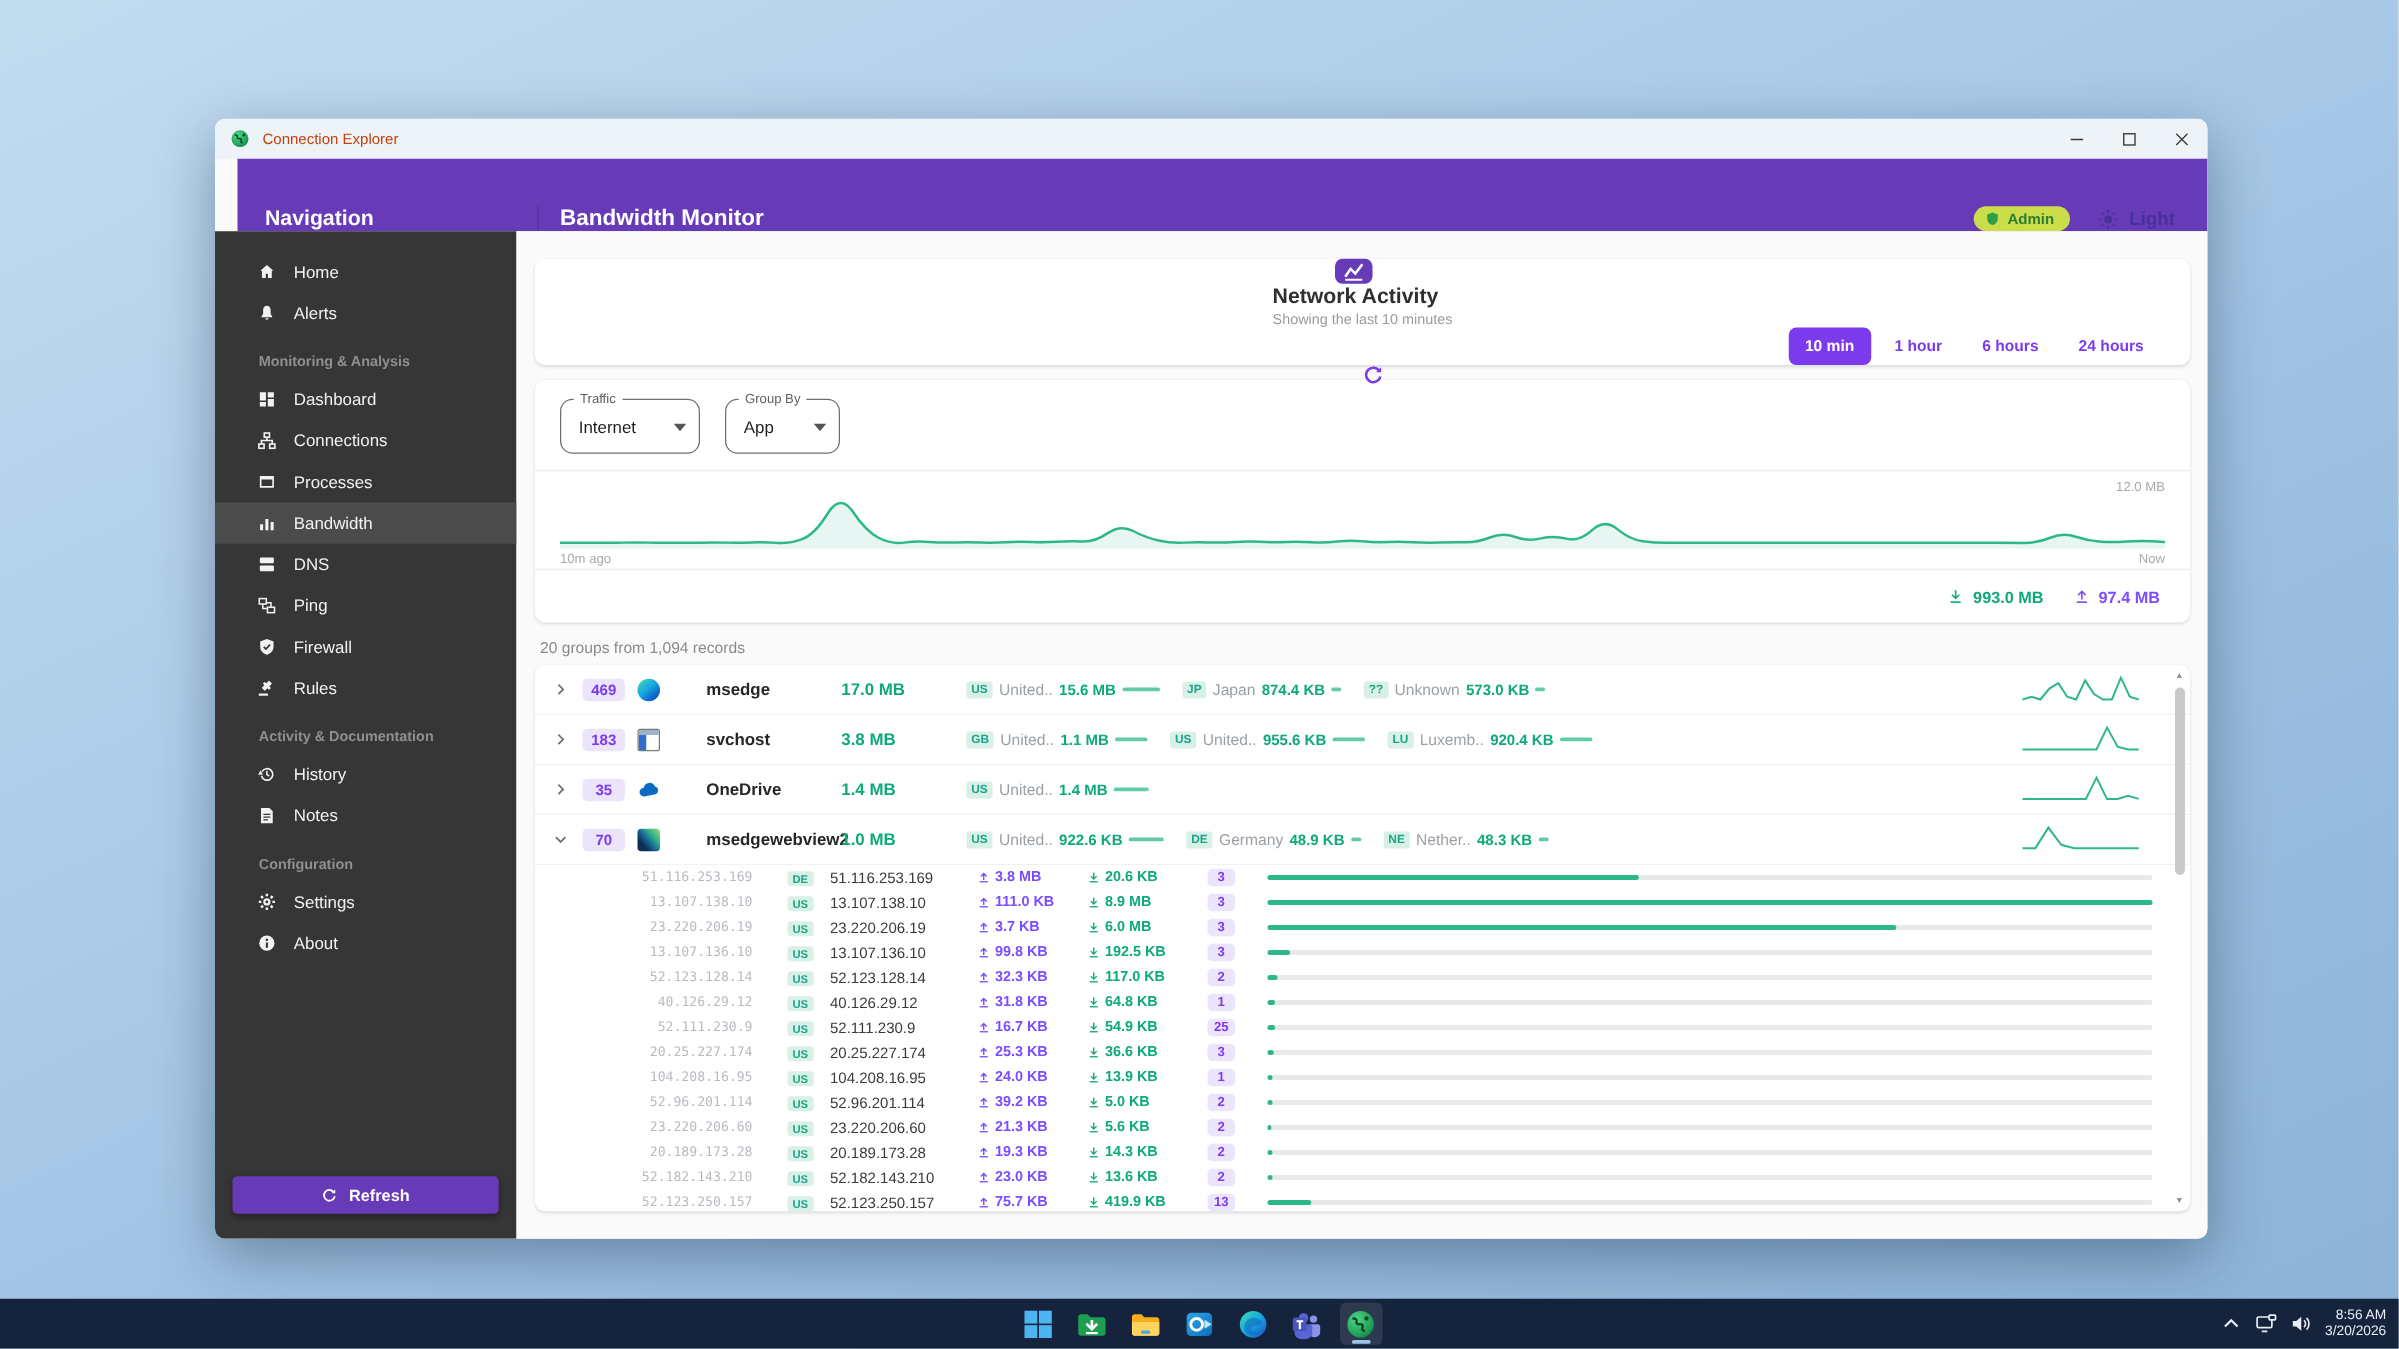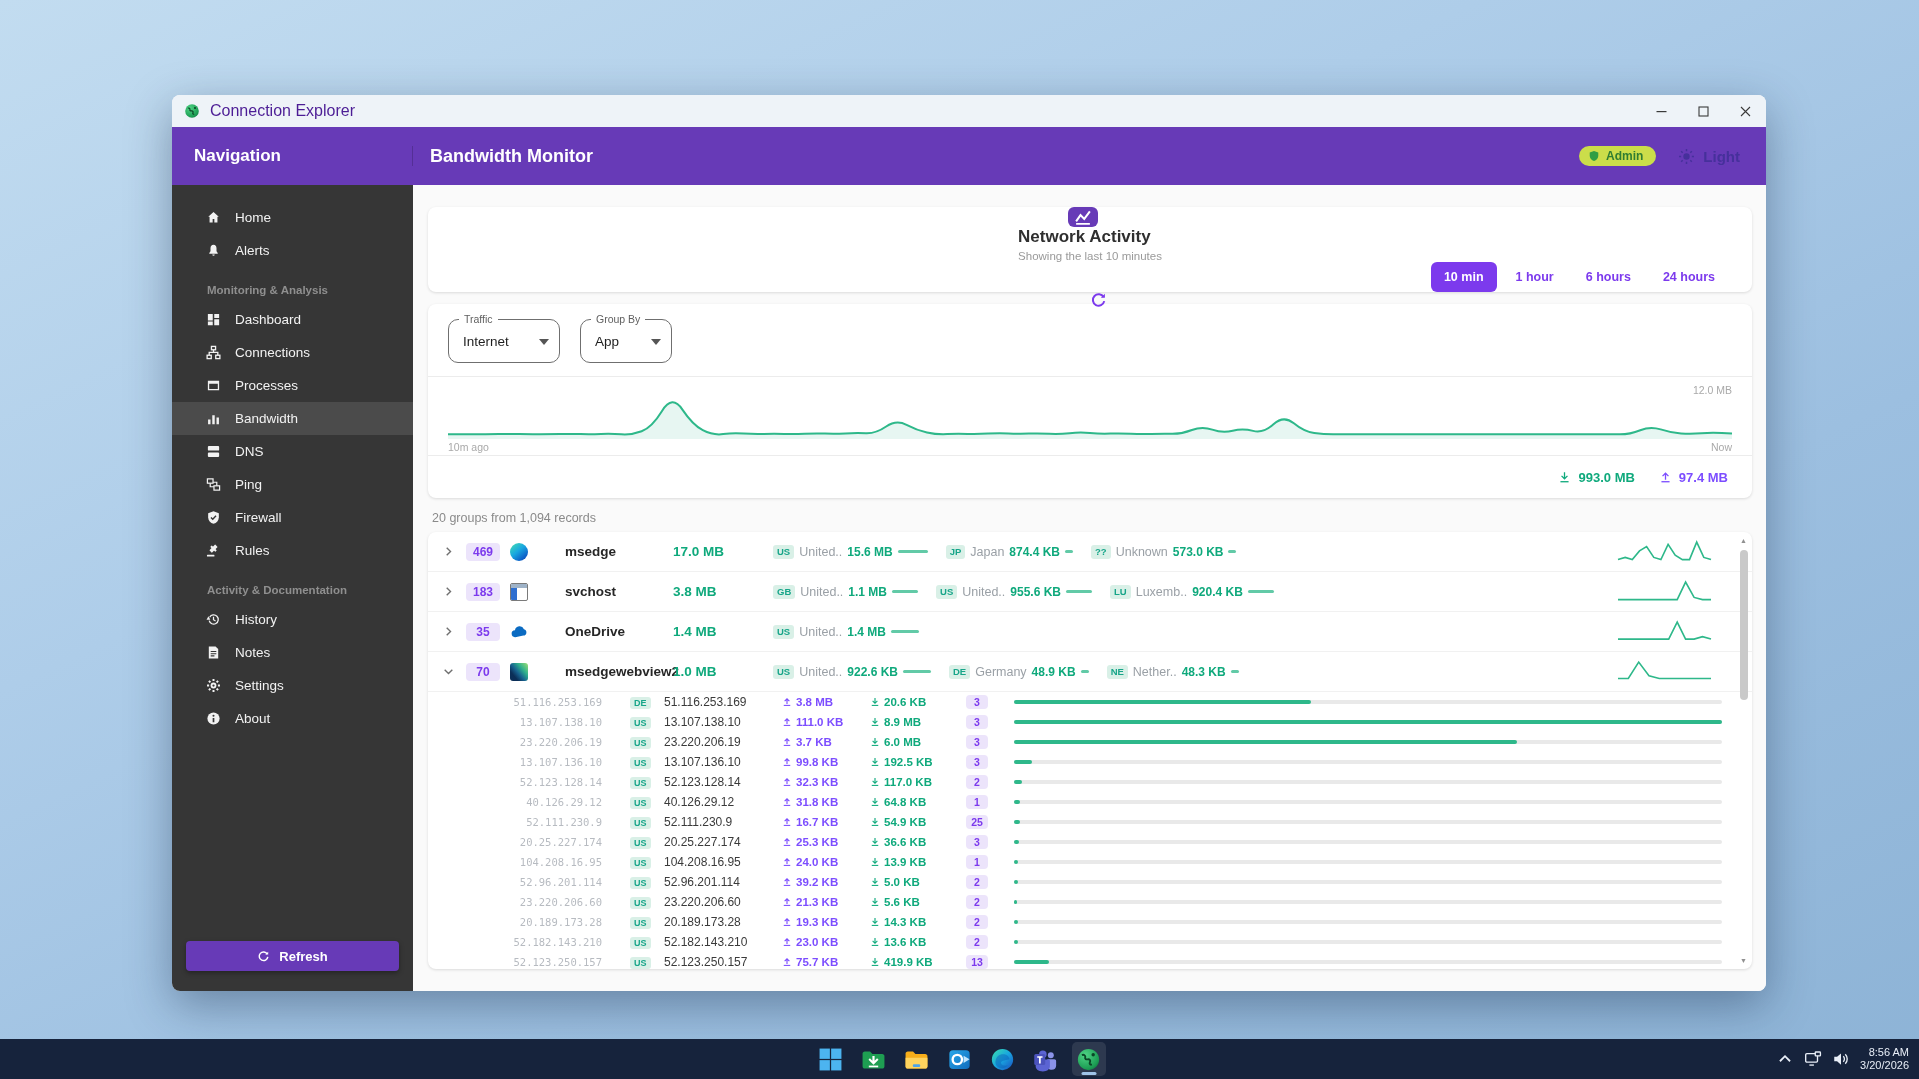--- a/index.html
+++ b/index.html
@@ -6,27 +6,27 @@
   html,body { width:1919px; height:1079px; overflow:hidden; font-family:"Liberation Sans", sans-serif; }
   .desktop { position:relative; width:1919px; height:1079px;
     background:linear-gradient(155deg,#c2dcf0 0%,#aecde9 35%,#9cbfe0 65%,#8db3d6 100%); }
 
   
   .window { position:absolute; left:172px; top:95px; width:1594px; height:896px;
     border-radius:8px; box-shadow:0 14px 46px rgba(20,40,70,.4); background:#fafafa; overflow:hidden;
     display:flex; flex-direction:column; }
   .titlebar { height:32px; background:#eef3f8; display:flex; align-items:center; flex:0 0 32px; }
   .titlebar .app-ico { width:16px; height:16px; margin:0 10px 0 12px; }
-  .titlebar-title { font-size:16px; color:#4c1d95; }
+  .titlebar-title { font-size:12px; color:#c2410c; }
   .tb-controls { margin-left:auto; display:flex; height:100%; }
   .tb-btn { width:42px; height:100%; display:flex; align-items:center; justify-content:center; color:#3a3a3a; cursor:default; }
   .tb-btn svg { width:11px; height:11px; }
 
   
-  .appheader { height:58px; flex:0 0 58px; background:var(--purple); display:flex; align-items:center; color:#fff; }
+  .appheader { height:58px; flex:0 0 58px; background:var(--purple); display:flex; align-items:flex-end; color:#fff;margin-left:18px; }
   .appheader .nav-head { width:241px; flex:0 0 241px; font-size:17px; font-weight:bold; padding-left:22px;
     border-right:1px solid rgba(0,0,0,.18); }
   .appheader .page-title { font-size:18px; font-weight:bold; padding-left:17px; flex:1; }
   .head-right { display:flex; align-items:center; gap:22px; padding-right:26px; }
   .admin-pill { display:flex; align-items:center; gap:6px; background:var(--admin-bg); color:var(--admin-text);
     font-size:12px; font-weight:bold; padding:3px 13px 3px 9px; border-radius:12px; }
   .admin-pill svg { width:12px; height:12px; color:#2f9e44; }
   .theme-toggle { display:flex; align-items:center; gap:8px; color:#46309b; font-size:15px; font-weight:bold; cursor:default;}
   .theme-toggle svg { width:17px; height:17px; }
 
@@ -287,20 +287,21 @@
               </svg>
               <span>History</span>
             </div>
             <div class="nav-item">
               <svg viewBox="0 0 16 16" fill="currentColor">
                 <path d="M3 1.5h7.2L13 4.3V14.5H3z"></path>
                 <path d="M5 7h6M5 9.3h6M5 11.6h4" stroke="var(--sidebar-bg)" stroke-width="1.1" fill="none"></path>
               </svg>
               <span>Notes</span>
             </div>
+            <div class="nav-section">Configuration</div>
             <div class="nav-item">
               <svg viewBox="0 0 16 16" fill="currentColor">
                 <circle cx="8" cy="8" r="3.1"></circle>
                 <g stroke="currentColor" stroke-width="2.1">
                   <path d="M8 1.1v2.2M8 12.7v2.2M1.1 8h2.2M12.7 8h2.2M3.1 3.1 4.7 4.7M11.3 11.3l1.6 1.6M12.9 3.1 11.3 4.7M4.7 11.3l-1.6 1.6"></path>
                 </g>
                 <circle cx="8" cy="8" r="1.2" fill="var(--sidebar-bg)"></circle>
               </svg>
               <span>Settings</span>
             </div>

